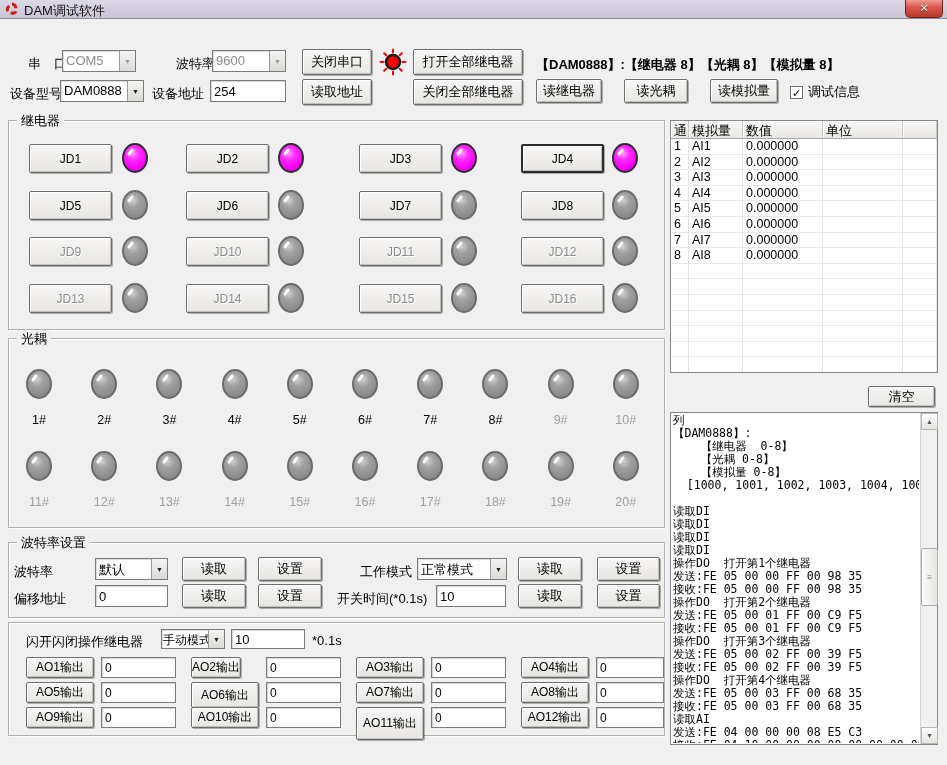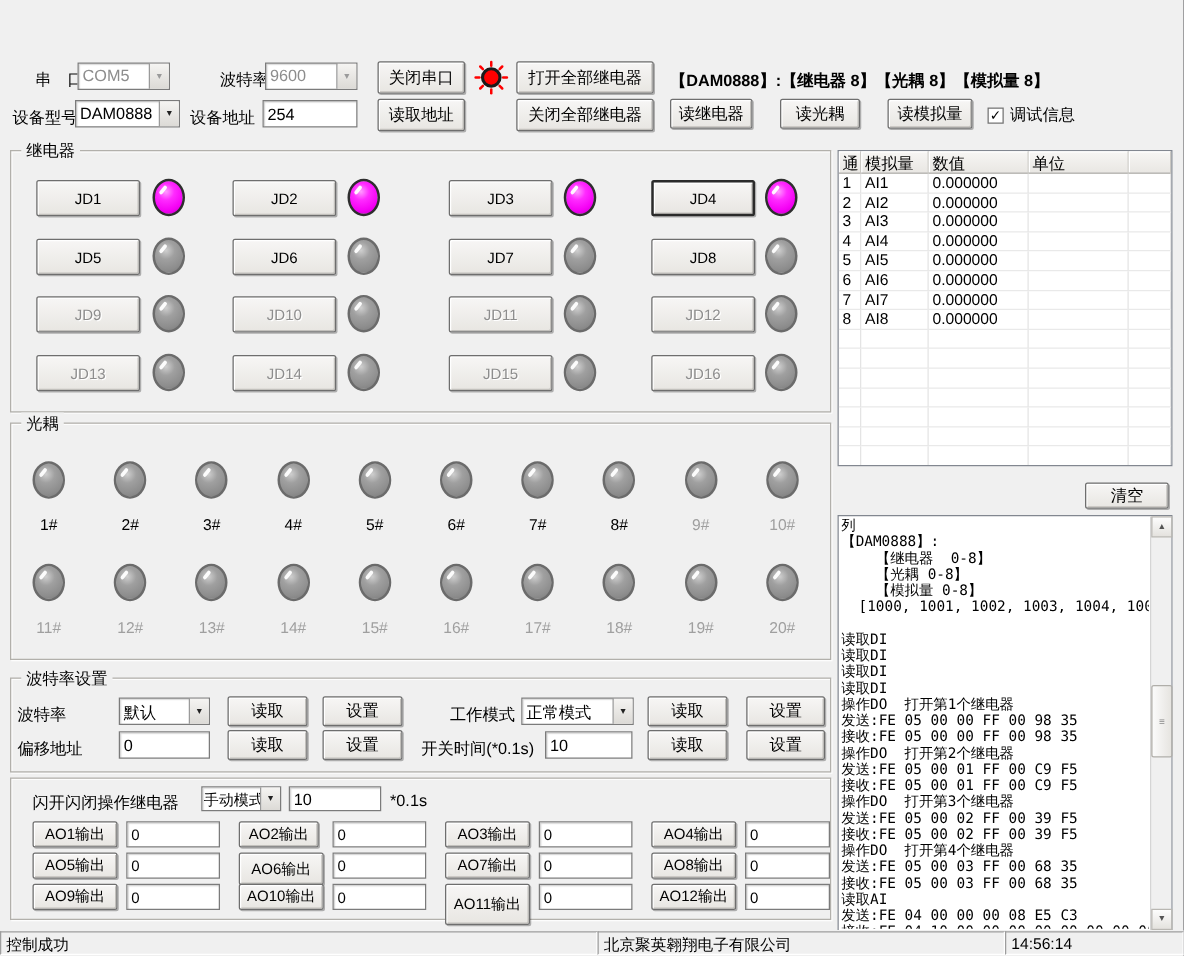--- a/index.html
+++ b/index.html
@@ -78,20 +78,31 @@
   
   .statusbar { position:absolute; left:0; top:744px; width:947px; height:21px; background:#f0f0f0; }
   .sb-panel { position:absolute; top:1px; height:19px; border:1px solid; border-color:#9d9d9d #ffffff #ffffff #9d9d9d;
               font-size:12.5px; padding:2px 0 0 4px; overflow:hidden; white-space:nowrap; }
 </style>
 </head>
 <body>
 
 <div class="window">
 
+  <div class="titlebar">
+    <svg class="app-icon" width="14" height="14" viewBox="0 0 14 14">
+      <g fill="#cc2018">
+        <path d="M7 0.8 C10.2 0.8 12.4 3 12.4 6.2 L9.2 6.2 C9.2 4.6 8.2 3.6 7 3.6 Z"></path>
+        <path d="M7 0.8 C10.2 0.8 12.4 3 12.4 6.2 L9.2 6.2 C9.2 4.6 8.2 3.6 7 3.6 Z" transform="rotate(120 7 7)"></path>
+        <path d="M7 0.8 C10.2 0.8 12.4 3 12.4 6.2 L9.2 6.2 C9.2 4.6 8.2 3.6 7 3.6 Z" transform="rotate(240 7 7)"></path>
+      </g>
+    </svg>
+    <span class="win-title">DAM调试软件</span>
+    <div class="close-btn">✕</div>
+  </div>
 
   <span class="lbl" style="left:28px;top:55px">串　口</span>
   <div class="combo disabled" style="left:62px;top:50px;width:74px;height:22px">
     <span class="ctxt">COM5</span>
     <span class="carrow">▼</span>
   </div>
   <span class="lbl" style="left:176px;top:55px">波特率</span>
   <div class="combo disabled" style="left:212px;top:50px;width:74px;height:22px">
     <span class="ctxt">9600</span>
     <span class="carrow">▼</span>
@@ -394,21 +405,21 @@
   <div class="gb" id="flash-box" style="left:8px;top:622px;width:657px;height:114px">
     <span class="lbl" style="left:17px;top:10px">闪开闪闭操作继电器</span>
     <div class="combo" style="left:152px;top:6px;width:64px;height:20px">
       <span class="ctxt" style="font-size:12px;padding:2px 1px">手动模式</span>
       <span class="carrow">▼</span>
     </div>
     <input class="edit" style="left: 222px; top: 6px; width: 74px; height: 20px;" value="10">
     <span class="lbl" style="left:303px;top:10px">*0.1s</span>
   <div class="btn small" style="left: 17px; top: 34px; width: 68px; height: 21px;">AO1输出</div>
       <input class="edit" value="0" style="left: 92px; top: 34px; width: 75px; height: 21px; font-size: 12px;">
-      <div class="btn small" style="left: 182px; top: 34px; width: 64px; height: 21px;">AO2输出</div>
+      <div class="btn small" style="left: 182px; top: 34px; width: 50px; height: 21px;">AO2输出</div>
       <input class="edit" value="0" style="left: 257px; top: 34px; width: 75px; height: 21px; font-size: 12px;">
       <div class="btn small" style="left: 347px; top: 34px; width: 68px; height: 21px;">AO3输出</div>
       <input class="edit" value="0" style="left: 422px; top: 34px; width: 75px; height: 21px; font-size: 12px;">
       <div class="btn small" style="left: 512px; top: 34px; width: 68px; height: 21px;">AO4输出</div>
       <input class="edit" value="0" style="left: 587px; top: 34px; width: 68px; height: 21px; font-size: 12px;">
       <div class="btn small" style="left: 17px; top: 59px; width: 68px; height: 21px;">AO5输出</div>
       <input class="edit" value="0" style="left: 92px; top: 59px; width: 75px; height: 21px; font-size: 12px;">
       <div class="btn small" style="left: 182px; top: 59px; width: 68px; height: 26px;">AO6输出</div>
       <input class="edit" value="0" style="left: 257px; top: 59px; width: 75px; height: 21px; font-size: 12px;">
       <div class="btn small" style="left: 347px; top: 59px; width: 68px; height: 21px;">AO7输出</div>
@@ -418,19 +429,14 @@
       <div class="btn small" style="left: 17px; top: 84px; width: 68px; height: 21px;">AO9输出</div>
       <input class="edit" value="0" style="left: 92px; top: 84px; width: 75px; height: 21px; font-size: 12px;">
       <div class="btn small" style="left: 182px; top: 84px; width: 68px; height: 21px;">AO10输出</div>
       <input class="edit" value="0" style="left: 257px; top: 84px; width: 75px; height: 21px; font-size: 12px;">
       <div class="btn small" style="left: 347px; top: 84px; width: 68px; height: 33px;">AO11输出</div>
       <input class="edit" value="0" style="left: 422px; top: 84px; width: 75px; height: 21px; font-size: 12px;">
       <div class="btn small" style="left: 512px; top: 84px; width: 68px; height: 21px;">AO12输出</div>
       <input class="edit" value="0" style="left: 587px; top: 84px; width: 68px; height: 21px; font-size: 12px;">
     </div>
 
-  <div class="statusbar">
-    <div class="sb-panel" style="left:0;width:478px">控制成功</div>
-    <div class="sb-panel" style="left:478px;width:326px">北京聚英翱翔电子有限公司</div>
-    <div class="sb-panel" style="left:804px;width:143px">14:56:14</div>
-  </div>
 
 </div>
 
 </body></html>

